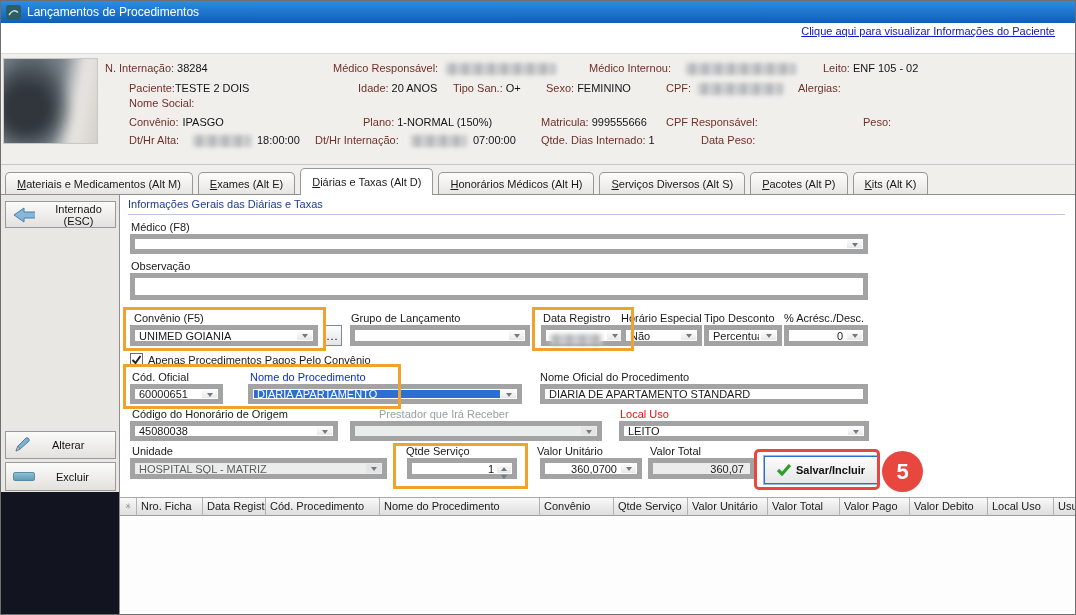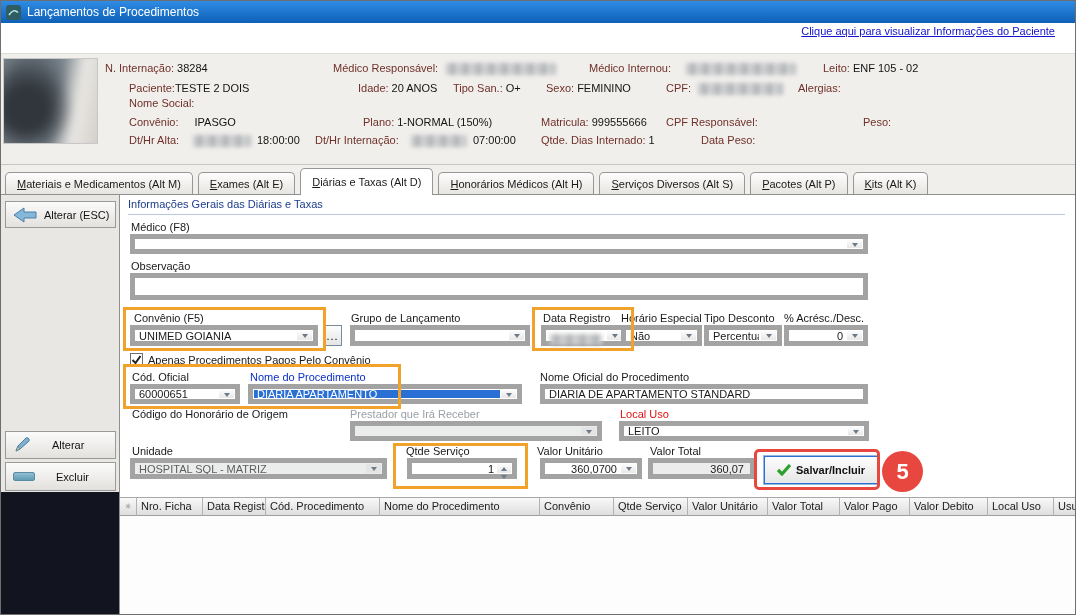--- a/index.html
+++ b/index.html
@@ -50,21 +50,21 @@
 
   .main { position:relative; flex:1; background:#fff; }
 
   
   .formpanel { position:absolute; left:0; right:0; top:0; height:302px; background:#fff; }
   .section { position:absolute; left:8px; right:10px; top:3px; height:17px; border-bottom:1px solid #b9c6dd; }
   .section-title { color:#1b3c8c; }
   .flbl { position:absolute; white-space:nowrap; color:#1a1a1a; }
   .flbl.blue { color:#0b2fc8; }
   .flbl.red { color:#e01010; }
-  .flbl.gray { color:#9aa0a6; }
+  .flbl.gray { color:#9aa0a6;margin-left:29px; }
 
   .combo, .tbox, .rofield, .spinbox { position:absolute; height:20px; background:#fff; border:5px solid #a3a3a3; }
   .combo { cursor:pointer; }
   .cval { position:absolute; left:4px; right:18px; top:0; bottom:0; display:flex; align-items:center; overflow:hidden; white-space:nowrap; }
   .carrow { position:absolute; right:1px; top:1px; bottom:1px; width:15px; background:linear-gradient(#fcfcfc,#e8e8e8); display:flex; align-items:center; justify-content:center; }
   .carrow::after { content:""; border:3.5px solid transparent; border-top:4px solid #6e7a86; margin-top:4px; }
   .combo.disabled { background:#ebecec; }
   .combo.disabled .cval { color:#5c5c5c;text-align:center; }
   .combo.disabled .carrow { background:#e4e4e4; }
   .combo.selected .cval { left:1px; right:17px; top:1px; bottom:1px; background:#2a6fd4; color:#fff; padding-left:3px; }
@@ -135,21 +135,21 @@
     <div class="ph" style="left:128px;top:28px"><span class="pl">Paciente:</span><span class="pv" style="margin-left:0">TESTE 2 DOIS</span></div>
     <div class="ph" style="left:357px;top:28px"><span class="pl">Idade:</span><span class="pv">20 ANOS</span></div>
     <div class="ph" style="left:452px;top:28px"><span class="pl">Tipo San.:</span><span class="pv">O+</span></div>
     <div class="ph" style="left:545px;top:28px"><span class="pl">Sexo:</span><span class="pv">FEMININO</span></div>
     <div class="ph" style="left:665px;top:28px"><span class="pl">CPF:</span></div>
     <div class="redact" style="left:697px;top:29px;width:85px"></div>
     <div class="ph" style="left:797px;top:28px"><span class="pl">Alergias:</span></div>
 
     <div class="ph" style="left:128px;top:43px"><span class="pl">Nome Social:</span></div>
 
-    <div class="ph" style="left:128px;top:62px"><span class="pl">Convênio:</span><span class="pv" style="margin-left:16px">IPASGO</span></div>
+    <div class="ph" style="left:128px;top:62px"><span class="pl">Convênio:</span><span class="pv" style="margin-left:4px">IPASGO</span></div>
     <div class="ph" style="left:362px;top:62px"><span class="pl">Plano:</span><span class="pv">1-NORMAL (150%)</span></div>
     <div class="ph" style="left:540px;top:62px"><span class="pl">Matricula:</span><span class="pv">999555666</span></div>
     <div class="ph" style="left:665px;top:62px"><span class="pl">CPF Responsável:</span></div>
     <div class="ph" style="left:862px;top:62px"><span class="pl">Peso:</span></div>
 
     <div class="ph" style="left:128px;top:80px"><span class="pl">Dt/Hr Alta:</span></div>
     <div class="redact" style="left:192px;top:81px;width:58px"></div>
     <div class="ph" style="left:256px;top:80px"><span class="pv" style="margin-left:0">18:00:00</span></div>
     <div class="ph" style="left:314px;top:80px"><span class="pl">Dt/Hr Internação:</span></div>
     <div class="redact" style="left:410px;top:81px;width:56px"></div>
@@ -189,21 +189,21 @@
       </div>
   </div>
 
   <div class="content">
 
     <div class="sidebar">
       <button class="btn btn-retornar">
         <svg width="24" height="16">
             <path d="M23 5 H11 V1 L1 8 L11 15 V11 H23 Z" fill="#85b7da" stroke="#4a7fa6" stroke-width="1"></path>
           </svg>
-        <span>Alterar (ESC)</span>
+        <span>Internado (ESC)</span>
       </button>
       <button class="btn btn-excluir">
         <span class="excl-rect"></span>
         <span style="margin-left:14px">Excluir</span>
       </button>
       <button class="btn btn-alterar">
         <svg width="18" height="18">
             <path d="M3 15 L5 10 L13 2 Q15 1 16 3 Q17 5 15 6 L7 13 Z" fill="#7fb0cc" stroke="#4a7fa6" stroke-width="1"></path>
             <path d="M3 15 L5 10 L7 13 Z" fill="#e8c48a" stroke="#4a7fa6" stroke-width="0.8"></path>
           </svg>
@@ -263,34 +263,38 @@
           <svg width="11" height="11">
               <polyline points="1.5,6 4.5,9 9.5,2" fill="none" stroke="#222" stroke-width="2"></polyline>
             </svg>
         </div>
         <span class="flbl" style="left:28px;top:159px">Apenas Procedimentos Pagos Pelo Convênio</span>
 
         <span class="flbl" style="left:12px;top:176px">Cód. Oficial</span>
         <span class="flbl blue" style="left:130px;top:176px">Nome do Procedimento</span>
         <span class="flbl" style="left:420px;top:176px">Nome Oficial do Procedimento</span>
 
-        <div class="combo" style="left:10px;top:189px;width:110px">
+        <div class="combo" style="left:10px;top:189px;width:93px">
           <span class="cval">60000651</span>
           <span class="carrow"></span>
         </div>
         <div class="combo selected" style="left:128px;top:189px;width:274px">
           <span class="cval">DIARIA APARTAMENTO</span>
           <span class="carrow"></span>
         </div>
         <div class="tbox" style="left:420px;top:189px;width:328px">DIARIA DE APARTAMENTO STANDARD</div>
 
         <span class="flbl" style="left:12px;top:213px">Código do Honorário de Origem</span>
         <span class="flbl gray" style="left:230px;top:213px">Prestador que Irá Receber</span>
         <span class="flbl red" style="left:500px;top:213px">Local Uso</span>
 
+        <div class="combo" style="left:10px;top:226px;width:208px">
+          <span class="cval">45080038</span>
+          <span class="carrow"></span>
+        </div>
         <div class="combo disabled" style="left:230px;top:226px;width:252px">
           <span class="cval"></span>
           <span class="carrow"></span>
         </div>
         <div class="combo" style="left:499px;top:226px;width:250px">
           <span class="cval">LEITO</span>
           <span class="carrow"></span>
         </div>
 
         <span class="flbl" style="left:12px;top:250px">Unidade</span>

